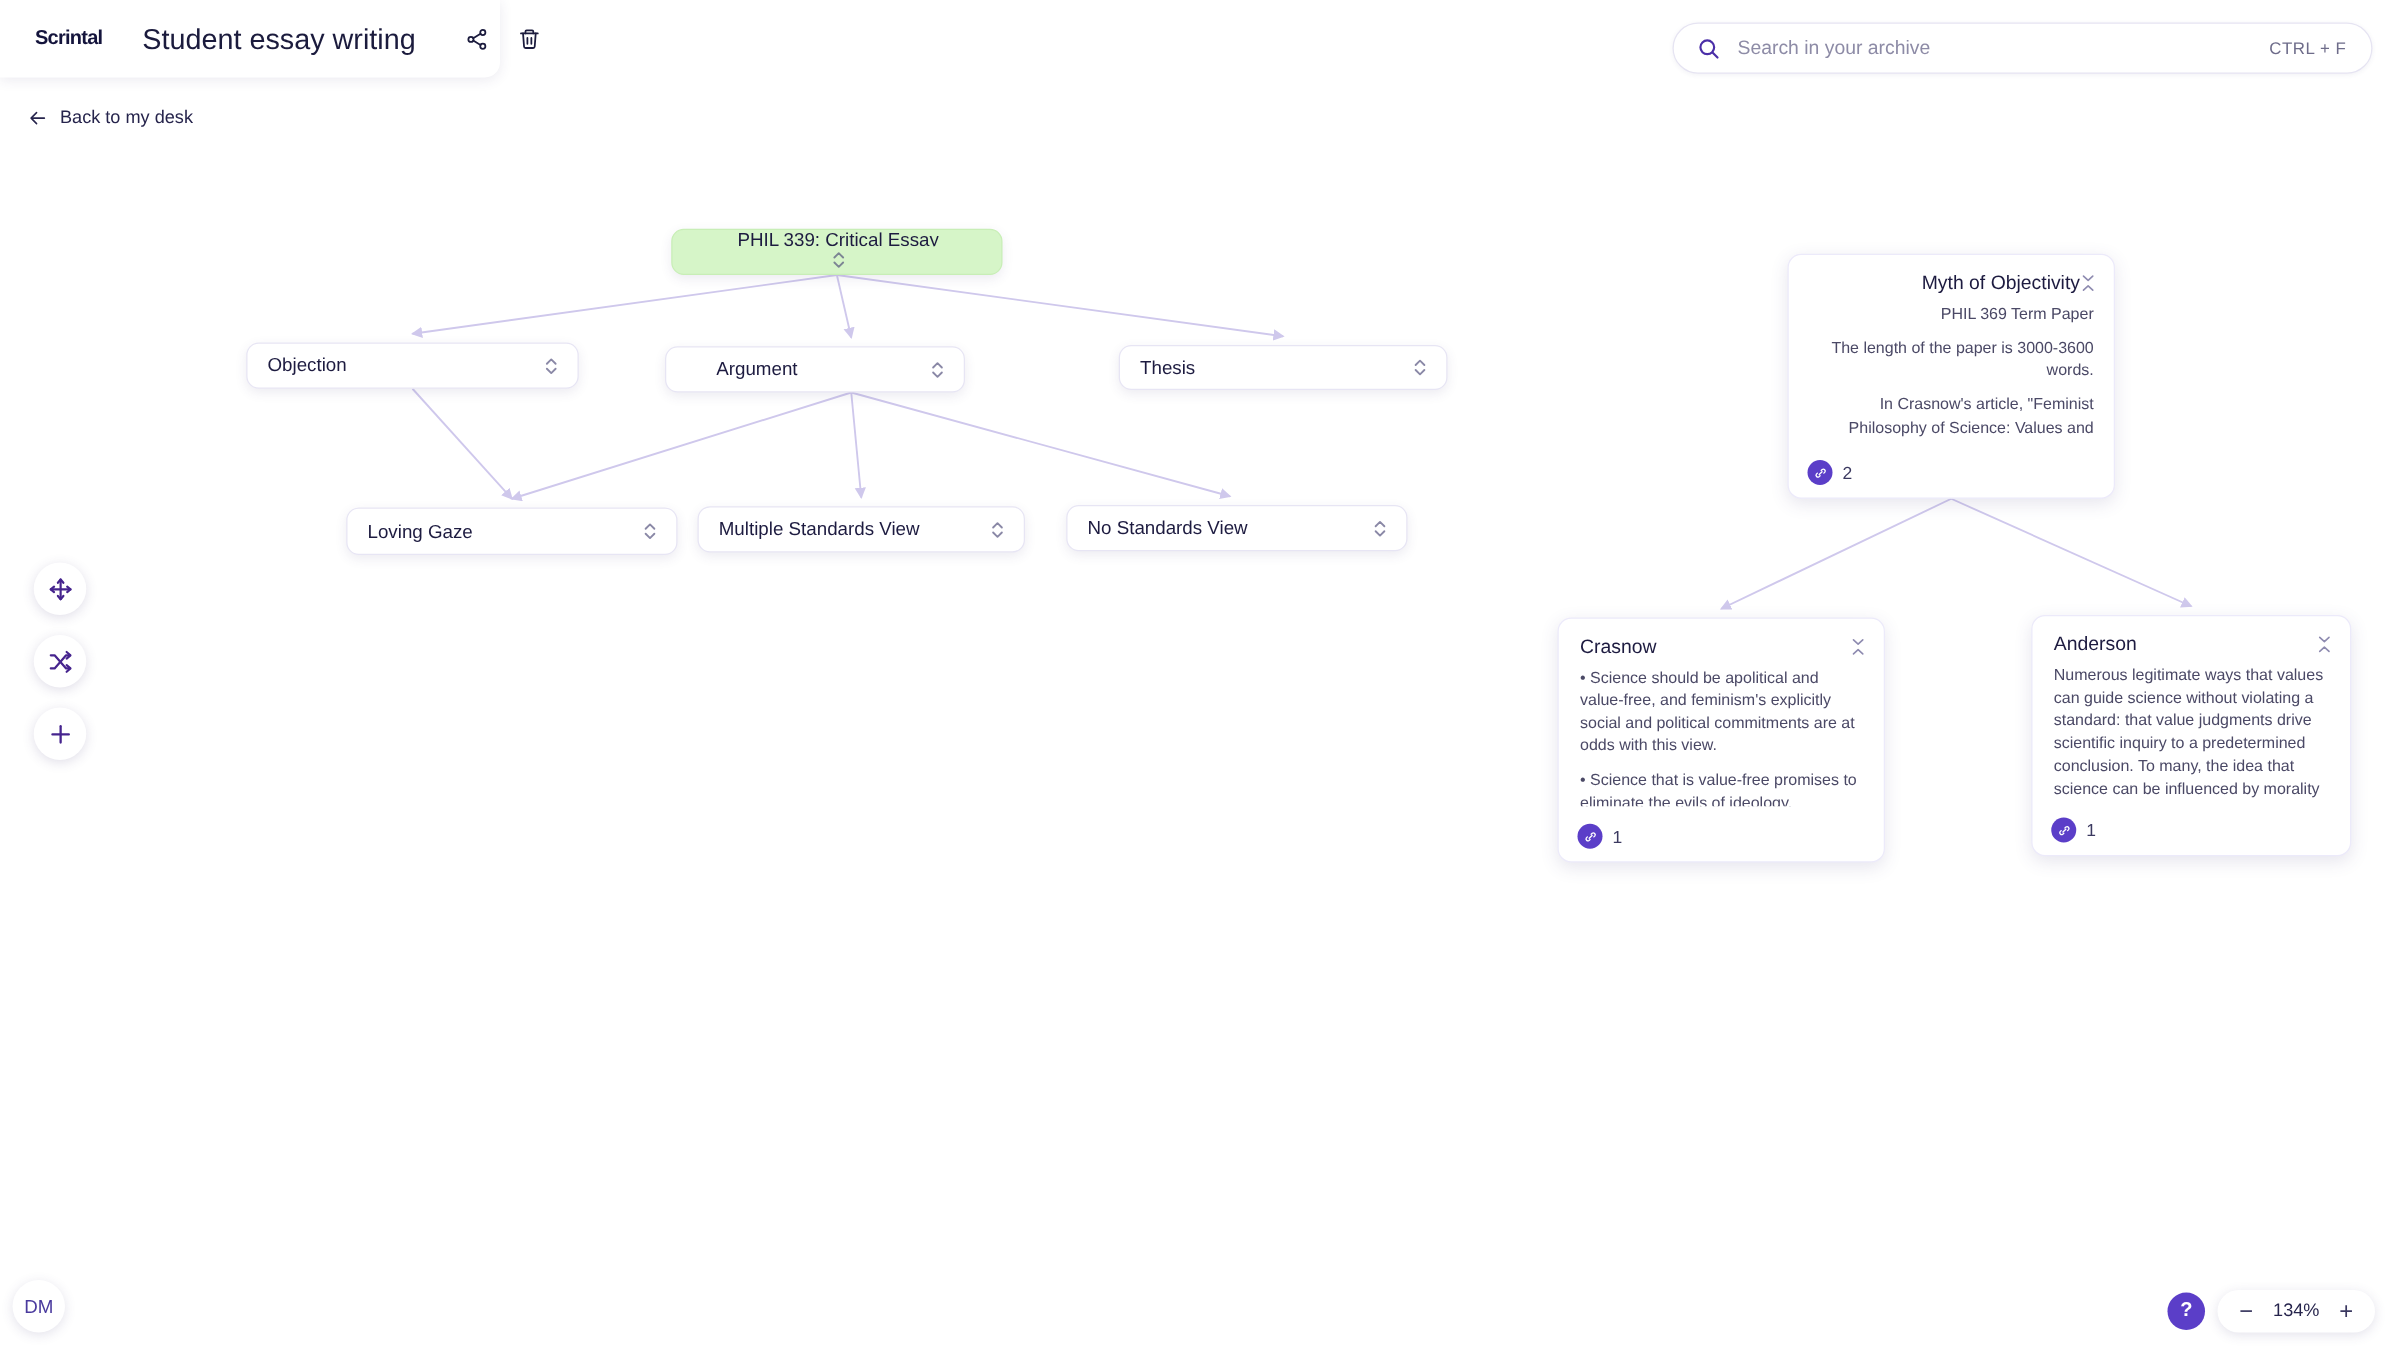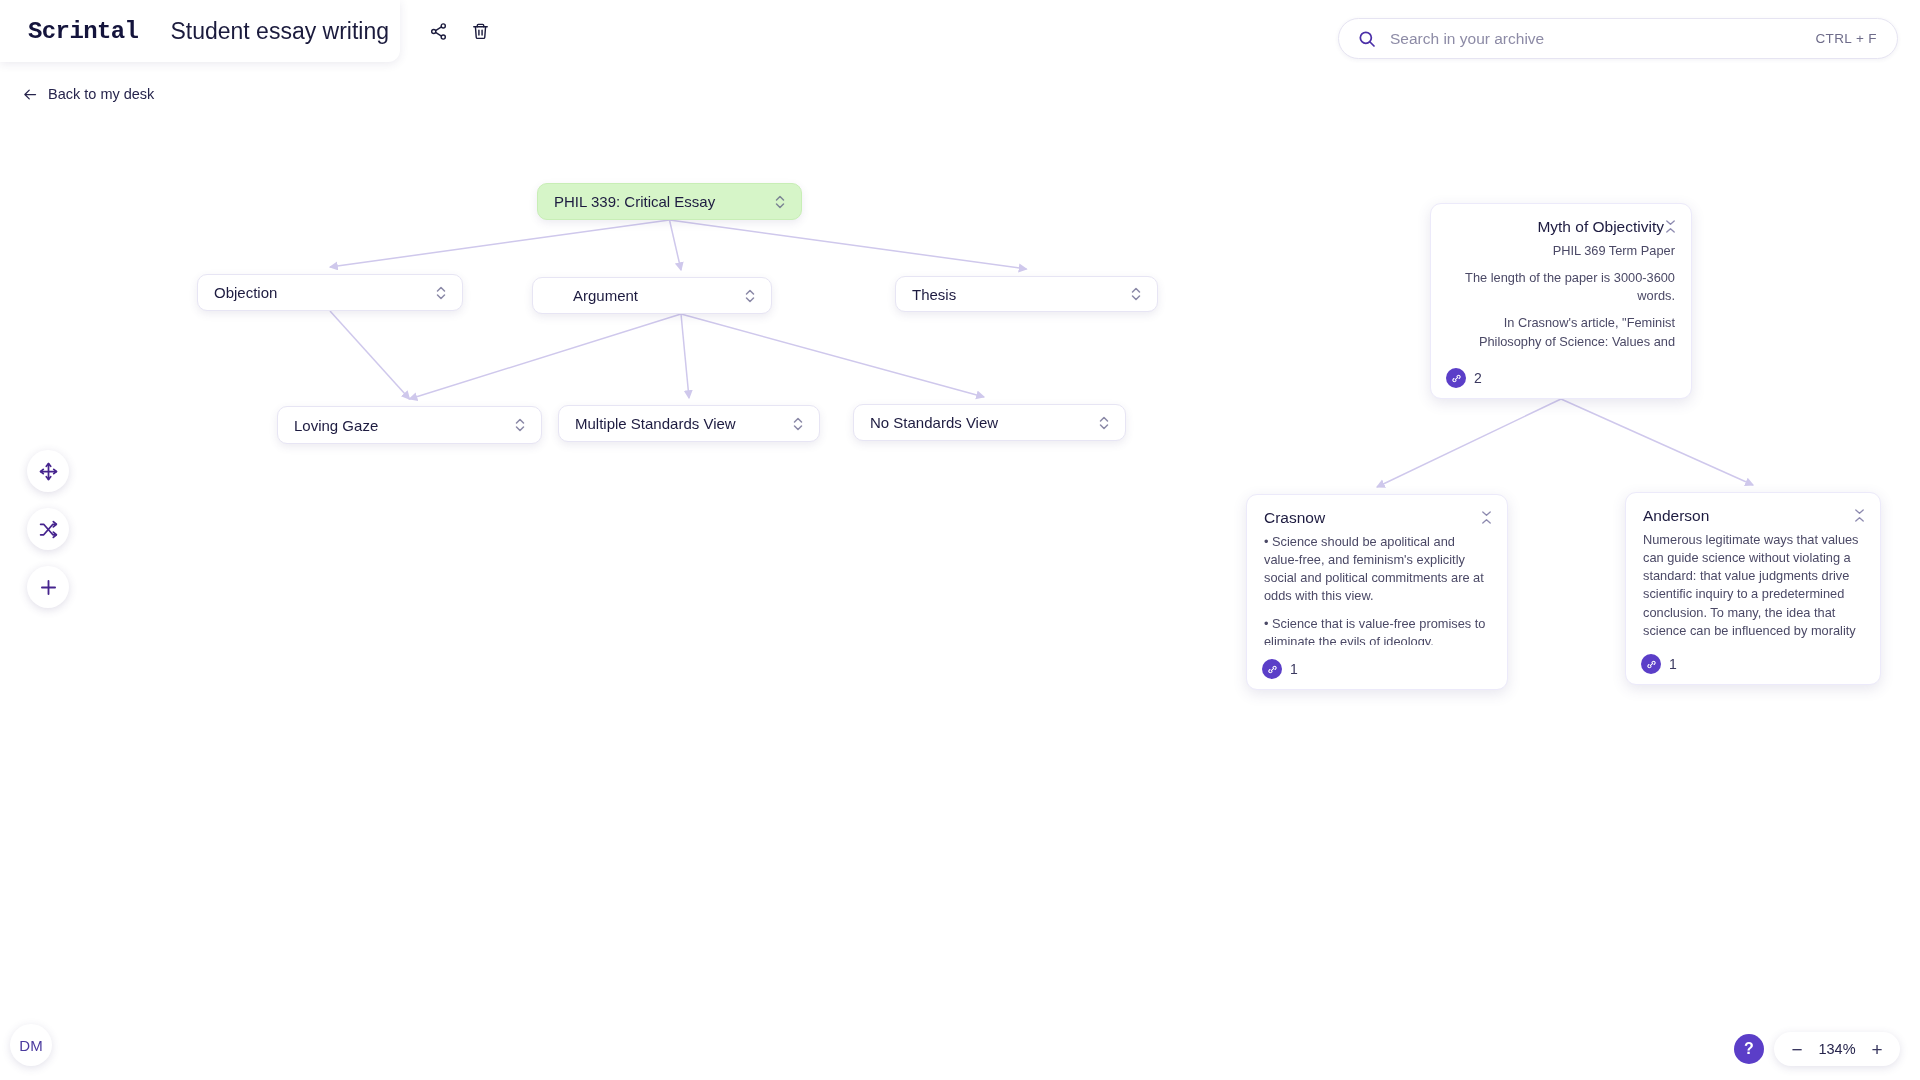--- a/index.html
+++ b/index.html
@@ -17,23 +17,22 @@
     position: absolute; left: 0; top: 0;
     height: 62px; width: 400px;
     background: #fff;
     border-bottom-right-radius: 12px;
     box-shadow: 0 2px 10px rgba(60,50,110,.10);
     display: flex; align-items: center;
     padding-left: 28px; gap: 0;
     z-index: 20;
   }
   .brand {
-    font-size: 24px; font-weight: 700; letter-spacing: -.6px;
+    font-size: 16px; font-weight: 700; letter-spacing: -.6px;
     color: #14143c;
-    font-family: Liberation Mono, monospace;
   }
   .vdiv { width: 1px; height: 26px; background: #d9d9e6; margin: 0 16px; }
   .doc-title { font-size: 23px; color: #1b1b3d; font-weight: 400; white-space: nowrap; }
   .hdr-icons { display: flex; align-items: center; gap: 8px; }
   .hdr-btn {
     width: 34px; height: 34px; border-radius: 8px;
     display: flex; align-items: center; justify-content: center;
     cursor: pointer; background: transparent; border: none;
   }
 
@@ -177,21 +176,21 @@
           <path d="M669.5,220 L1026.5,269" marker-end="url(#arrow)"></path>
           <path d="M330,311 L409.5,399" marker-end="url(#arrow)"></path>
           <path d="M681,314 L409.5,399" marker-end="url(#arrow)"></path>
           <path d="M681,314 L689,398" marker-end="url(#arrow)"></path>
           <path d="M681,314 L984,397" marker-end="url(#arrow)"></path>
           <path d="M1561,399 L1377,487" marker-end="url(#arrow)"></path>
           <path d="M1561,399 L1753,485" marker-end="url(#arrow)"></path>
         </g>
     </svg>
     <div id="node-layer">
-        <div class="node green" style="left: 537px; top: 183px; width: 265px; height: 37px;">
+        <div class="node green" style="left: 537px; top: 183px; width: 265px; height: 37px; flex-direction: column;">
           <span class="node-label">PHIL 339: Critical Essay</span>
           <svg class="chev" viewBox="0 0 14 22" fill="none" stroke="#4d4a78" stroke-width="1.5" stroke-linecap="round" stroke-linejoin="round">
  <polyline points="3.5,9 7,5.5 10.5,9"></polyline>
             <polyline points="3.5,13 7,16.5 10.5,13"></polyline>
           </svg>
         </div>
         <div class="node" style="left: 197px; top: 274px; width: 266px; height: 37px;">
           <span class="node-label">Objection</span>
           <svg class="chev" viewBox="0 0 14 22" fill="none" stroke="#4d4a78" stroke-width="1.5" stroke-linecap="round" stroke-linejoin="round">
  <polyline points="3.5,9 7,5.5 10.5,9"></polyline>

